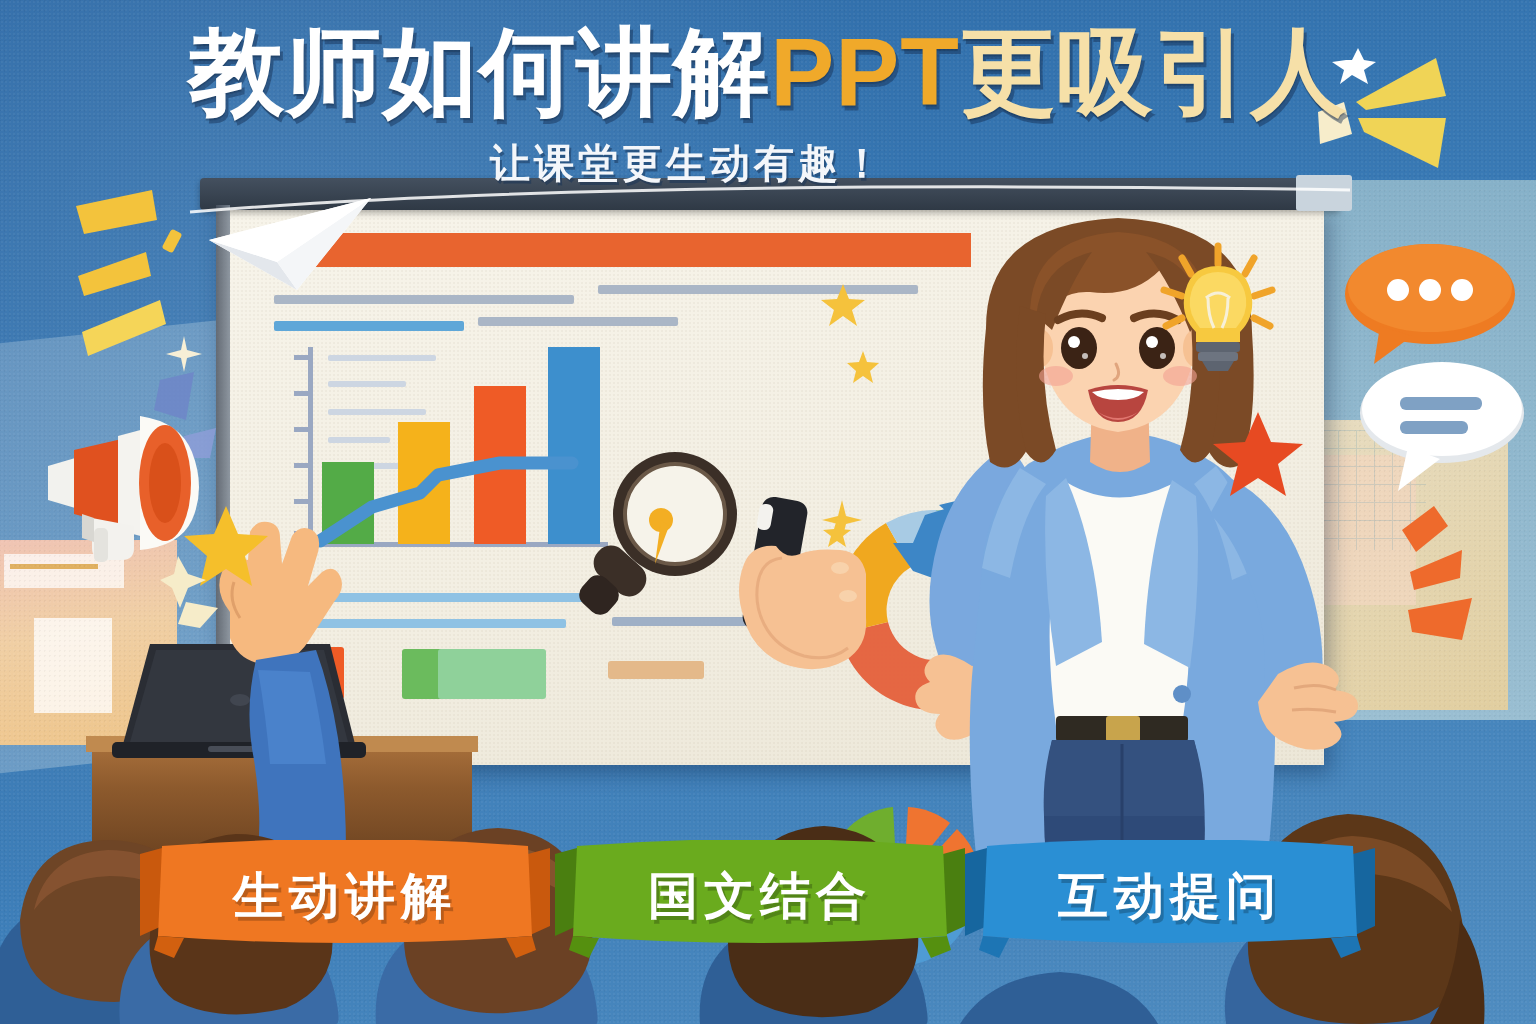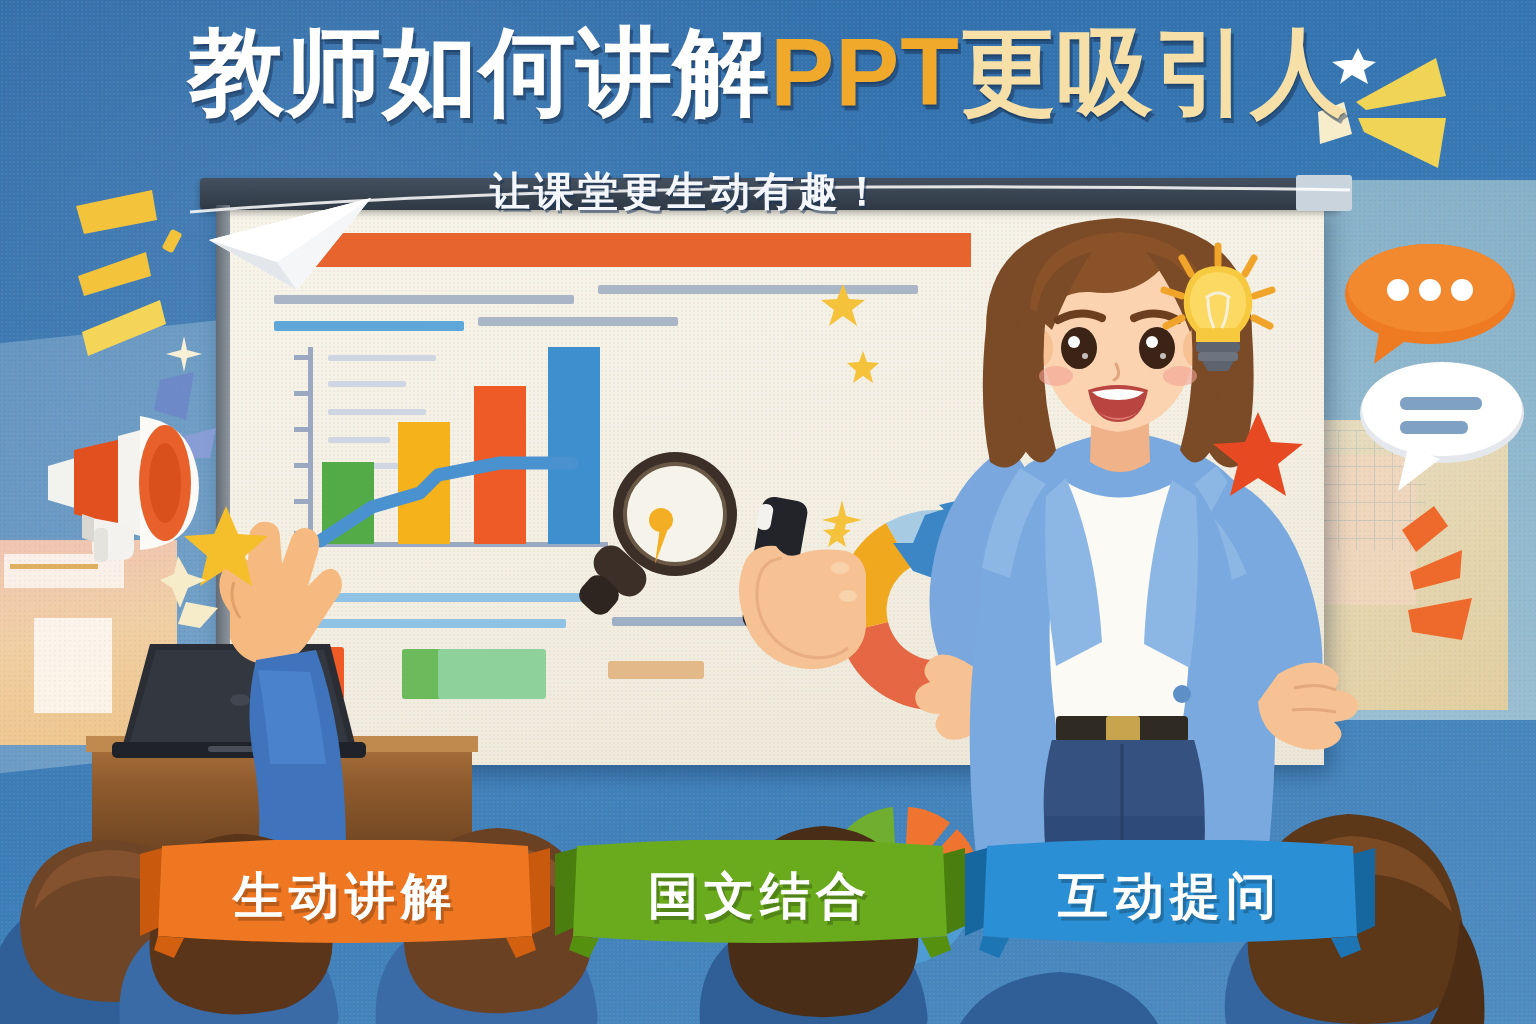--- a/index.html
+++ b/index.html
@@ -45,21 +45,21 @@
   .title-wrap{position:absolute;left:0;top:22px;width:1536px;text-align:center;z-index:40;}
   .title{
     font-size:96px;line-height:1.05;font-weight:bold;letter-spacing:1px;
     white-space:nowrap;display:inline-block;
     text-shadow: 3px 5px 0 rgba(20,45,80,.45), 0 2px 1px rgba(0,0,0,.25);
   }
   .t-white{color:#ffffff;}
   .t-gold{color:#f0a92a;}
   .t-cream{color:#f6e0a8;}
   .subtitle{
-    position:absolute;left:0;top:164px;width:1376px;text-align:center;z-index:40;
+    position:absolute;left:0;top:136px;width:1376px;text-align:center;z-index:40;
     font-size:40px;font-weight:bold;color:#f3f6fa;letter-spacing:4px;
     text-shadow:2px 3px 0 rgba(22,50,85,.5);
   }
   .sub-swoosh{position:absolute;left:180px;top:176px;width:1180px;height:44px;z-index:39;}
 
   
   .deco{position:absolute;z-index:36;}
 
   
   .plane{position:absolute;left:205px;top:196px;z-index:37;}

